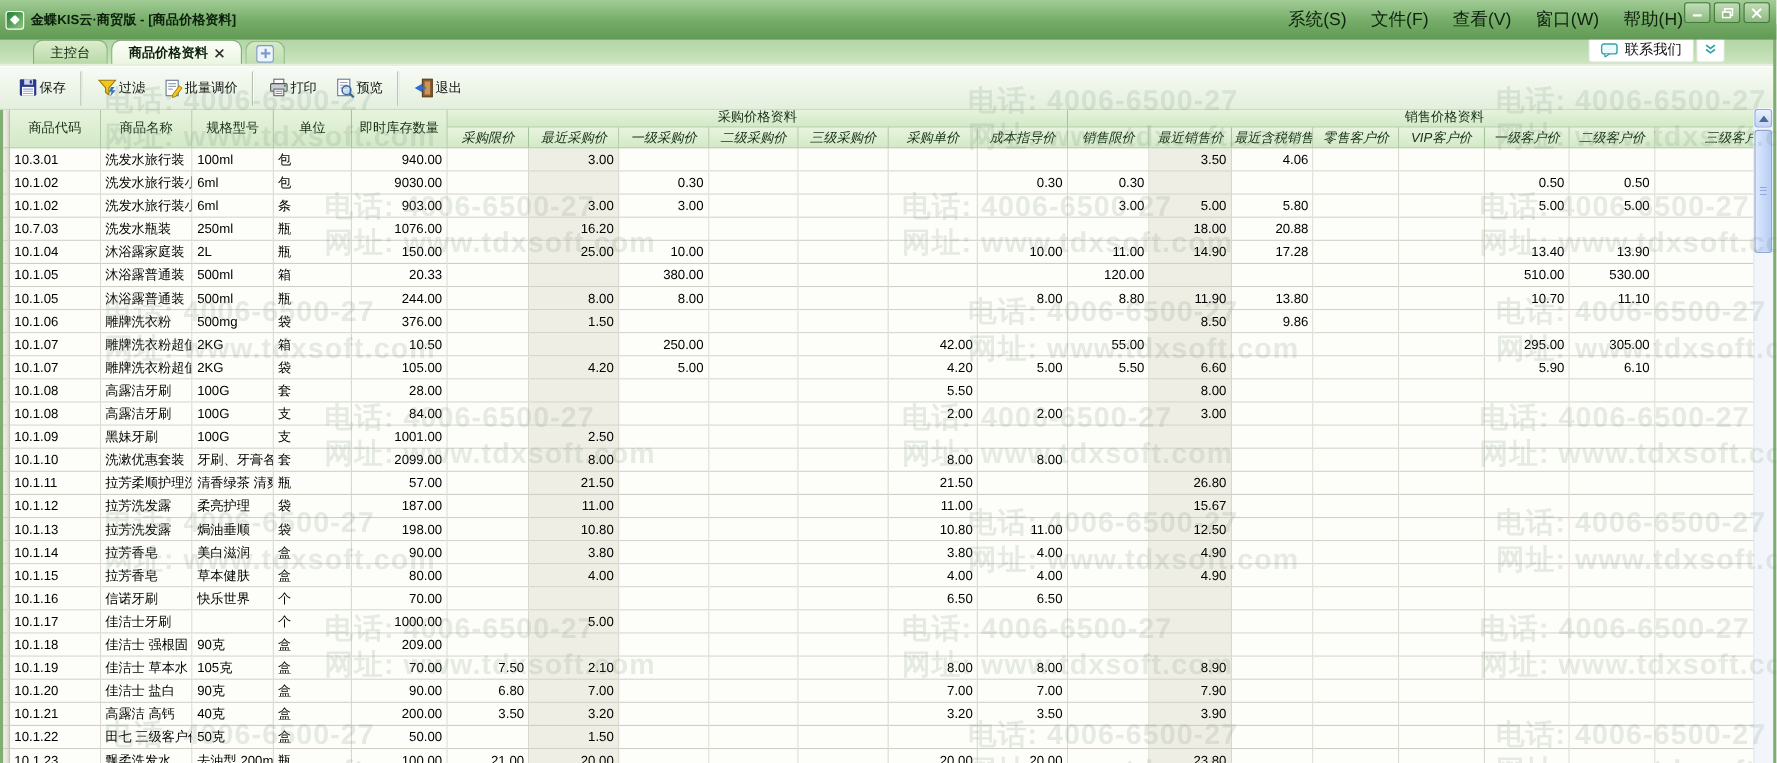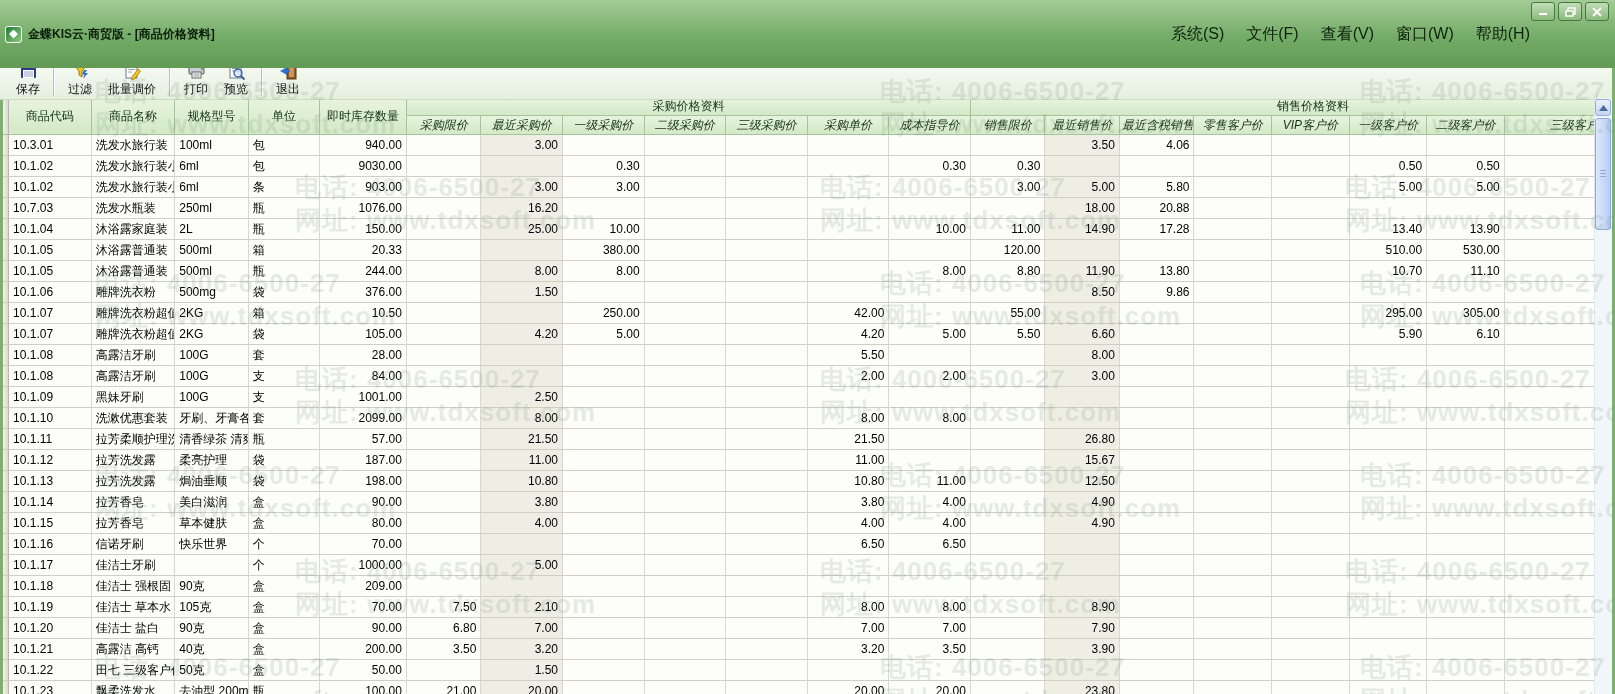--- a/index.html
+++ b/index.html
@@ -2,21 +2,21 @@
 <html><head>
 <meta charset="utf-8">
 <style>
   html,body{margin:0;padding:0;}
   body{width:1615px;height:694px;overflow:hidden;position:relative;
        font-family:"Liberation Sans","DejaVu Sans",sans-serif;background:#eef2ea;}
 
   
   .titlebar{position:absolute;top:0;left:0;right:0;height:36px;
     background:linear-gradient(180deg,#a2cc96,#74ab67 55%,#619a55);
-    display:flex;align-items:center;padding:16px 5px;gap:6px;z-index:60;}
+    display:flex;align-items:center;padding:0 5px;gap:6px;z-index:60;}
   .app-icon{width:15px;height:15px;border-radius:3px;border:1px solid #fff;
     background:linear-gradient(135deg,#1f7a35,#8fc97e);position:relative;flex:0 0 auto;}
   .app-icon::after{content:"";position:absolute;inset:3px;background:#fff;
     clip-path:polygon(50% 0,100% 50%,50% 100%,0 50%);}
   .title-text{font-weight:bold;font-size:12px;color:#0b1f0b;white-space:nowrap;}
   .menubar{margin-left:auto;display:flex;gap:2px;margin-right:70px;}
   .menu-item{font-size:16px;color:#0e240e;padding:2px 10px;white-space:nowrap;}
   .win-btns{display:flex;gap:3px;position:absolute;right:6px;top:2px;}
   .win-btn{width:22px;height:17px;border:1px solid #44793d;border-radius:3px;
     background:linear-gradient(180deg,#c2ddb8,#8cb97e);display:flex;align-items:center;justify-content:center;}
@@ -38,21 +38,21 @@
   .contact{position:absolute;right:75px;bottom:3px;height:22px;background:#fff;
     border:1px solid #d5e4d0;border-radius:3px;display:flex;align-items:center;gap:6px;
     padding:0 10px;font-size:13px;color:#111;}
   .chevron-tab{position:absolute;right:47px;bottom:3px;width:24px;height:22px;background:#fff;
     border:1px solid #d5e4d0;border-radius:3px;display:flex;align-items:center;justify-content:center;}
 
   
   .toolbar{position:absolute;top:60px;left:0;right:0;height:38px;
     background:linear-gradient(180deg,#f7fbf4,#e4efde);border-top:1px solid #fff;
     border-bottom:1px solid #ccdac6;display:flex;align-items:center;padding-left:8px;z-index:20;}
-  .tbtn{display:flex;flex-direction:column;align-items:center;justify-content:center;
+  .tbtn{display:flex;flex-direction:row;align-items:center;justify-content:center;
     gap:1px;padding:1px 8px;font-size:12px;color:#101010;white-space:nowrap;}
   .tsep{width:1px;height:31px;background:#b2c2ac;border-right:1px solid #fff;margin:0 5px;}
 
   
   .grid-scroll{position:absolute;top:98px;left:0;width:1596px;height:596px;overflow:hidden;
     border-left:3px solid #7fae73;background:#f4f4ee;z-index:10;}
   table{border-collapse:separate;border-spacing:0;table-layout:fixed;width:1653px;font-size:12px;}
   thead th{background:linear-gradient(180deg,#e8f4de,#d3e9c7);border-right:1px solid #a6c49b;
     border-bottom:1px solid #a6c49b;font-weight:normal;color:#143014;padding:0 2px;
     white-space:nowrap;overflow:hidden;}

